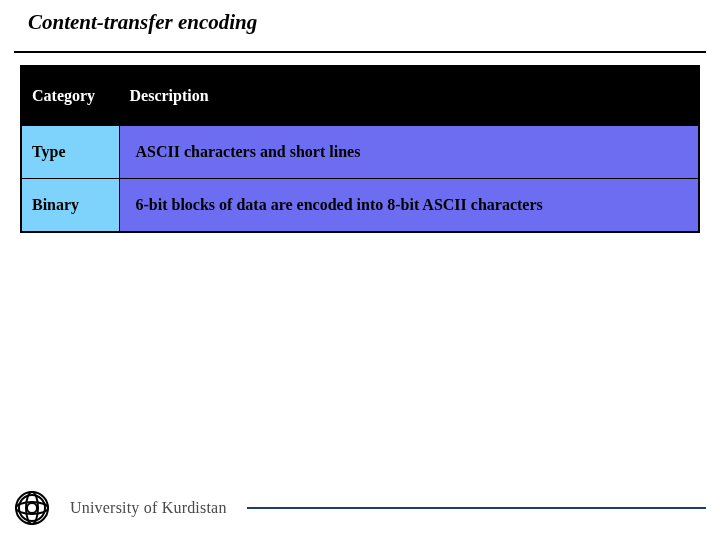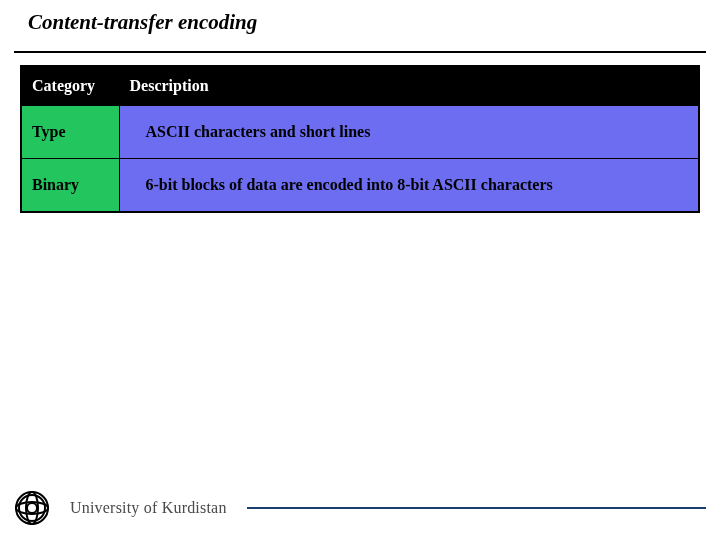--- a/index.html
+++ b/index.html
@@ -29,34 +29,34 @@
   .table th, .table td {
     border: 1px solid #000;
     text-align: left;
     vertical-align: middle;
     font-size: 16px;
   }
   .table thead th {
     background: #000;
     color: #fff;
     font-weight: bold;
-    padding: 10px 10px;
+    padding: 20px 10px;
     border-color: #000;
   }
   .col-cat {
-    background: #22c55e;
+    background: #7dd3fc;
     font-weight: bold;
     width: 98px;
     padding: 16px 10px;
   }
   .col-desc {
     background: #6d6df2;
     color: #000;
     font-weight: bold;
-    padding: 16px 26px;
+    padding: 16px 16px;
     line-height: 1.25;
   }
   .footer {
     position: absolute;
     left: 14px;
     right: 14px;
     bottom: 14px;
     display: flex;
     align-items: center;
     gap: 20px;

